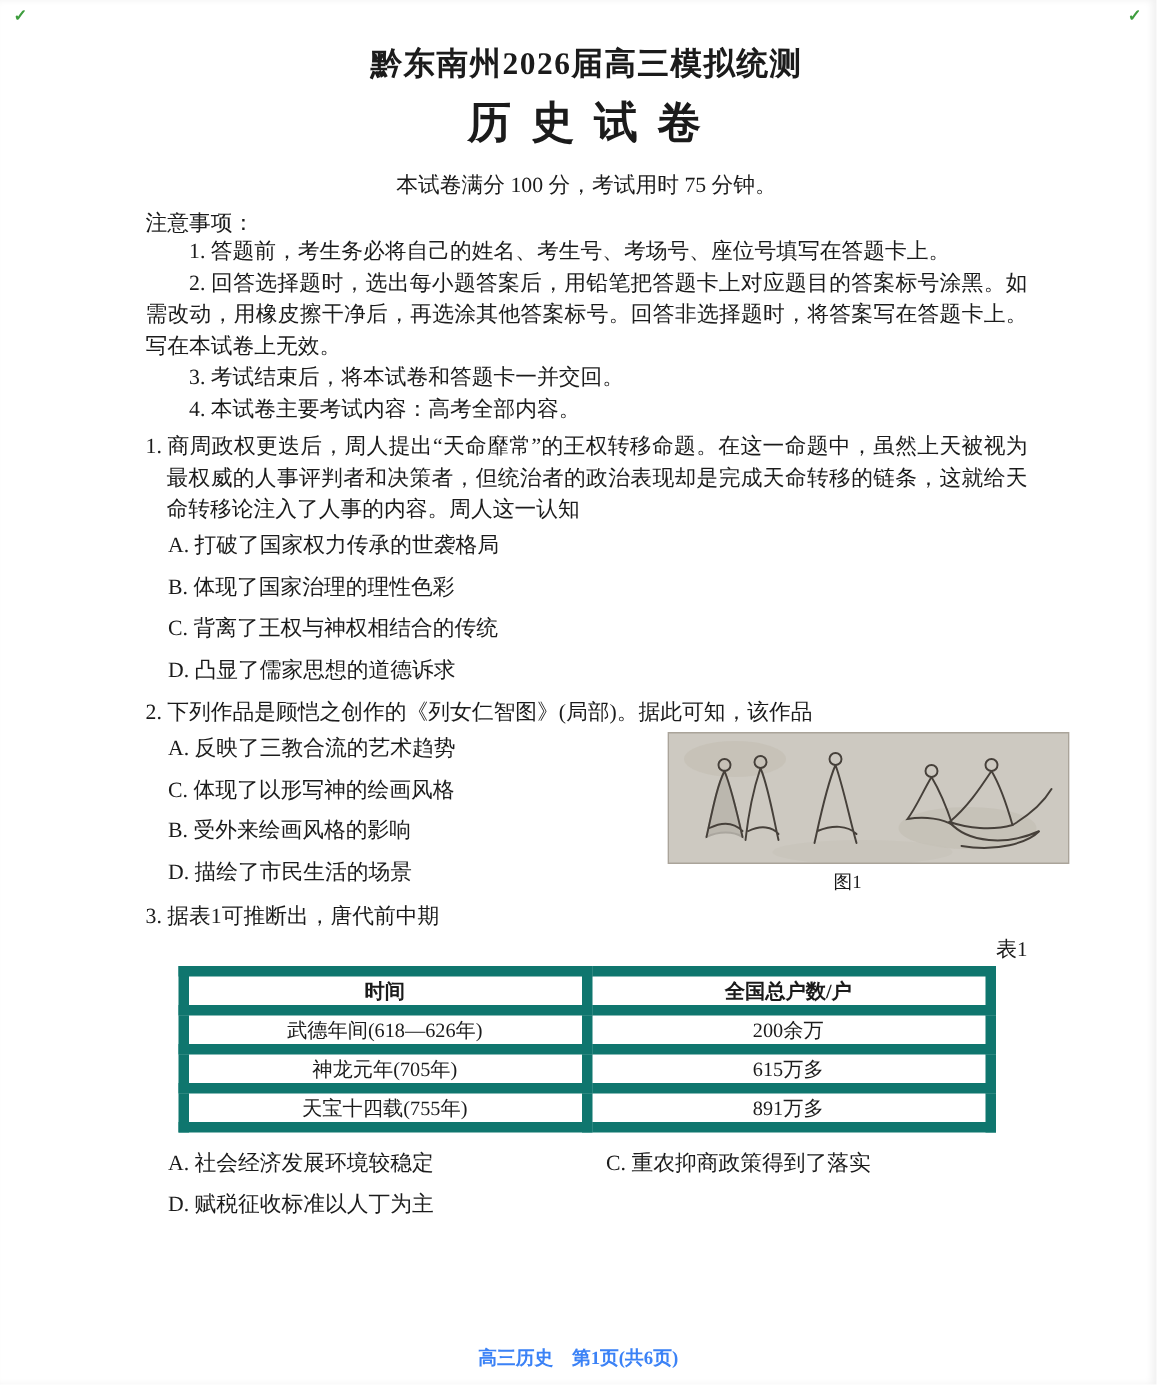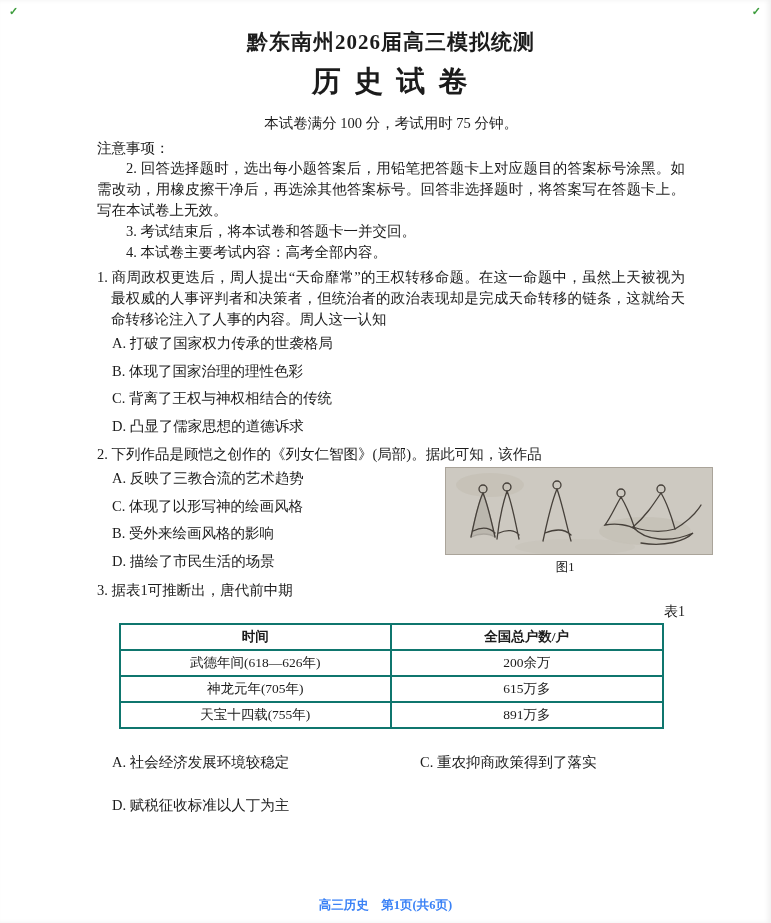--- a/index.html
+++ b/index.html
@@ -97,33 +97,32 @@
     text-align: right;
     font-size: 14px;
   }
   .data-table {
     width: 545px;
     margin: 0 auto;
     border-collapse: collapse;
     font-size: 13.5px;
   }
   .data-table th, .data-table td {
-    border: 2px solid #0f766e;
+    border: 7px solid #0f766e;
     height: 26px;
     text-align: center;
     padding: 0 4px;
   }
   .data-table th { font-weight: bold; }
   .data-table col.c1 { width: 50%; }
   .options-2col {
     display: grid;
     grid-template-columns: 292px 1fr;
     padding-left: 0;
-    margin-top: 20px;
-    gap: 16px;
+    margin-top: 8px;
   }
   .options-2col .option { line-height: 1.85; }
   .footer {
     position: absolute;
     left: 0; right: 0;
     bottom: 9px;
     text-align: center;
     font-size: 12.5px;
     font-weight: bold;
     color: #3b82f6;
@@ -137,20 +136,21 @@
   <span class="corner-mark tl">✓</span>
   <span class="corner-mark tr">✓</span>
 
   <div class="content">
 
     <h1 class="exam-title">黔东南州2026届高三模拟统测</h1>
     <h2 class="subject-title">历 史 试 卷</h2>
     <p class="exam-info">本试卷满分 100 分，考试用时 75 分钟。</p>
 
     <p class="notice-title">注意事项：</p>
+    <p class="notice-item">1. 答题前，考生务必将自己的姓名、考生号、考场号、座位号填写在答题卡上。</p>
     <p class="notice-item">2. 回答选择题时，选出每小题答案后，用铅笔把答题卡上对应题目的答案标号涂黑。如需改动，用橡皮擦干净后，再选涂其他答案标号。回答非选择题时，将答案写在答题卡上。写在本试卷上无效。</p>
     <p class="notice-item">3. 考试结束后，将本试卷和答题卡一并交回。</p>
     <p class="notice-item">4. 本试卷主要考试内容：高考全部内容。</p>
 
 
     <div class="question">
       <p class="stem">1. 商周政权更迭后，周人提出“天命靡常”的王权转移命题。在这一命题中，虽然上天被视为最权威的人事评判者和决策者，但统治者的政治表现却是完成天命转移的链条，这就给天命转移论注入了人事的内容。周人这一认知</p>
       <p class="option">A. 打破了国家权力传承的世袭格局</p>
       <p class="option">B. 体现了国家治理的理性色彩</p>
       <p class="option">C. 背离了王权与神权相结合的传统</p>

